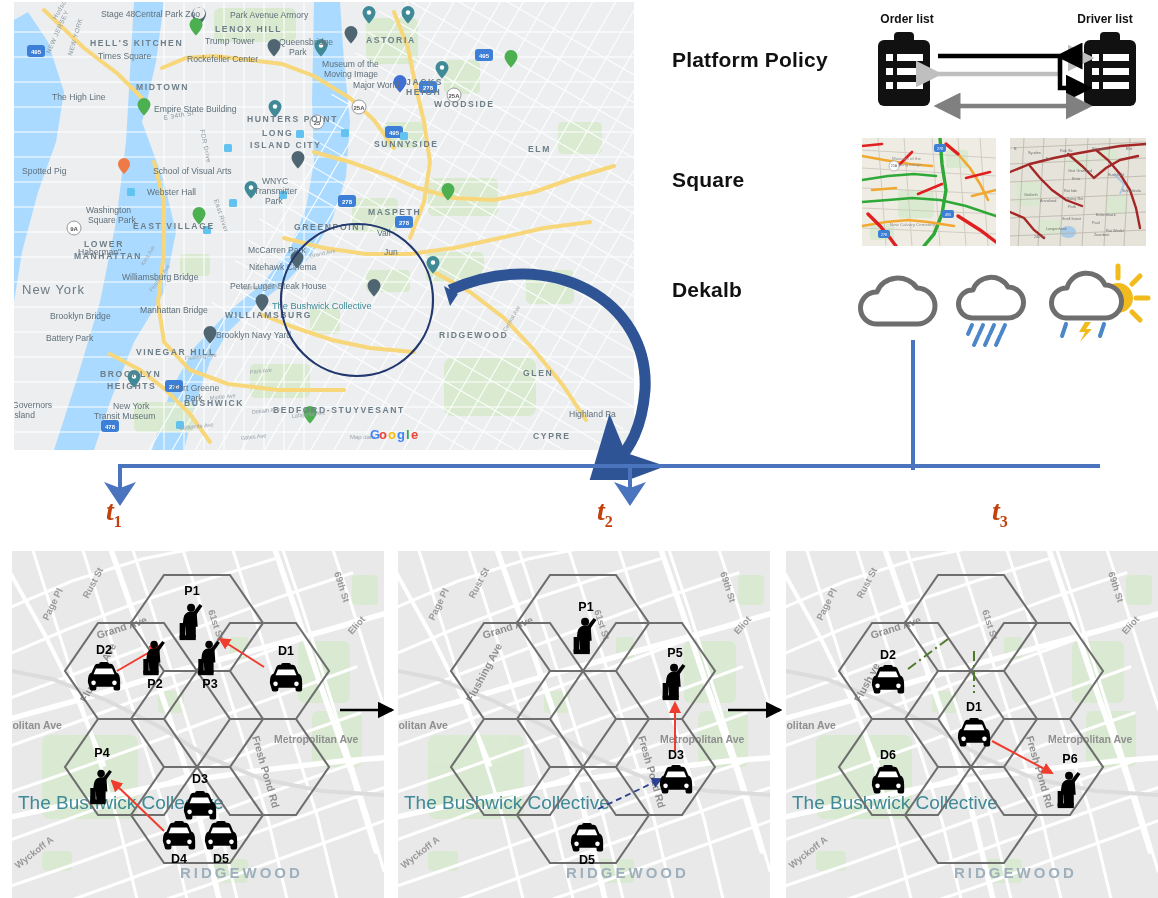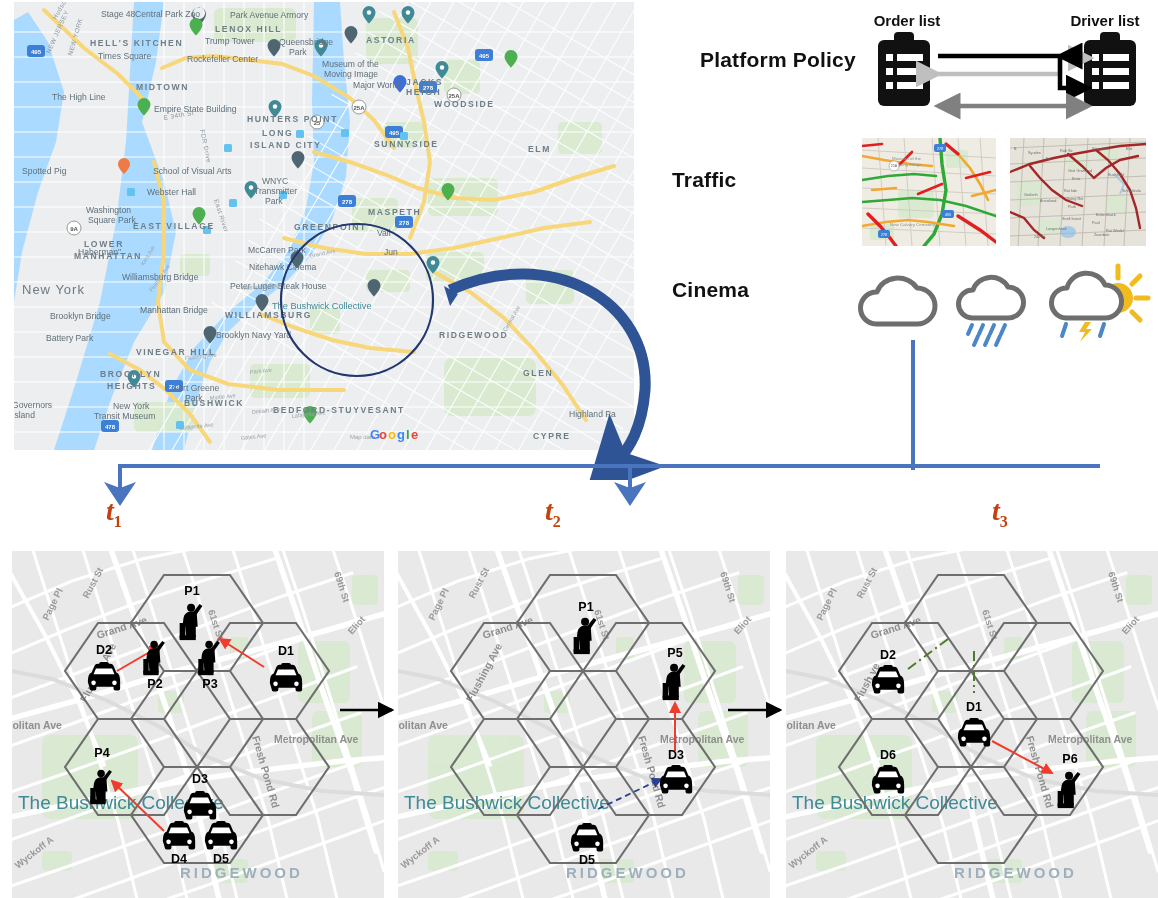--- a/index.html
+++ b/index.html
@@ -9,21 +9,21 @@
 
   
   #citymap{left:14px;top:2px;width:620px;height:448px;overflow:hidden;
            background:#e9eaea;}
   #citymap svg{display:block;}
 
   
   .factor-label{font-size:21px;font-weight:700;color:#111;letter-spacing:.2px;}
 
   
-  .clip-title{font-size:15px;font-weight:700;color:#111;text-align:center;}
+  .clip-title{font-size:12px;font-weight:700;color:#111;text-align:center;}
 
   
   .tlabel{font-family:"Liberation Serif",serif;font-style:italic;font-weight:700;
           font-size:28px;color:#c2410c;}
   .tlabel sub{font-size:16px;font-style:normal;font-weight:700;}
 
   
   .panel{position:absolute;top:551px;width:372px;height:347px;overflow:hidden;
          background:#ebebeb;}
   .panel svg{display:block;}
@@ -400,23 +400,23 @@
 <svg class="abs" style="left:400px;top:250px;" width="260" height="230">
   <defs>
     <marker id="bigArrow" markerWidth="7" markerHeight="7" refX="3" refY="3.5" orient="auto">
       <path d="M0,0 L7,3.5 L0,7 L1.6,3.5 Z" fill="#2e5496"></path>
     </marker>
   </defs>
   <path d="M50,40 C150,-5 250,50 245,140 C242,178 230,198 215,214" fill="none" stroke="#2e5496" stroke-width="11" stroke-linecap="butt" marker-end="url(#bigArrow)"></path>
   <path d="M58,44 L44,36 L50,56 Z" fill="#2e5496"></path>
 </svg>
 
-<div class="abs factor-label" style="left:672px;top:48px;margin-left:28px;">Platform Policy</div>
-<div class="abs factor-label" style="left:672px;top:168px;">Traffic</div>
-<div class="abs factor-label" style="left:672px;top:278px;">Cinema</div>
+<div class="abs factor-label" style="left:672px;top:48px;">Platform Policy</div>
+<div class="abs factor-label" style="left:672px;top:168px;">Square</div>
+<div class="abs factor-label" style="left:672px;top:278px;">Dekalb</div>
 
 <div class="abs" style="left:862px;top:12px;width:290px;height:112px;">
   <div class="abs clip-title" style="left:0px;top:0px;width:90px;">Order list</div>
   <div class="abs clip-title" style="left:196px;top:0px;width:94px;">Driver list</div>
 
   <svg class="abs" style="left:0;top:16px;" width="290" height="96">
     <defs>
       <marker id="ab" markerWidth="6" markerHeight="6" refX="5" refY="3" orient="auto">
         <path d="M0,0 L6,3 L0,6 Z" fill="#000"></path>
         </marker>
@@ -632,21 +632,21 @@
   <g stroke="#4a74bd" stroke-width="4" fill="none">
     <path d="M20,8 L20,36" marker-end="url(#tArrow)"></path>
     <path d="M530,8 L530,36" marker-end="url(#tArrow)"></path>
     <path d="M1090,8 L1090,36" marker-end="url(#tArrow)"></path>
   </g>
 </svg>
 
 <div class="abs tlabel" style="left:106px;top:495px;">
   <span>t</span><sub>1</sub>
 </div>
-<div class="abs tlabel" style="left:545px;top:495px;">
+<div class="abs tlabel" style="left:597px;top:495px;">
   <span>t</span><sub>2</sub>
 </div>
 <div class="abs tlabel" style="left:972px;top:495px;margin-left:20px;">
   <span>t</span><sub>3</sub>
 </div>
 
 <svg width="0" height="0" style="position:absolute">
   <defs>
     <g id="taxi">
       <path d="M-17,2 q0,-9 4,-10 l3,-7 q1,-2 3,-2 h14 q2,0 3,2 l3,7 q4,1 4,10 v7 q0,2 -2,2 h-3 q-2,0 -2,-2 v-2 h-18 v2 q0,2 -2,2 h-3 q-2,0 -2,-2 z" fill="#000"></path>

